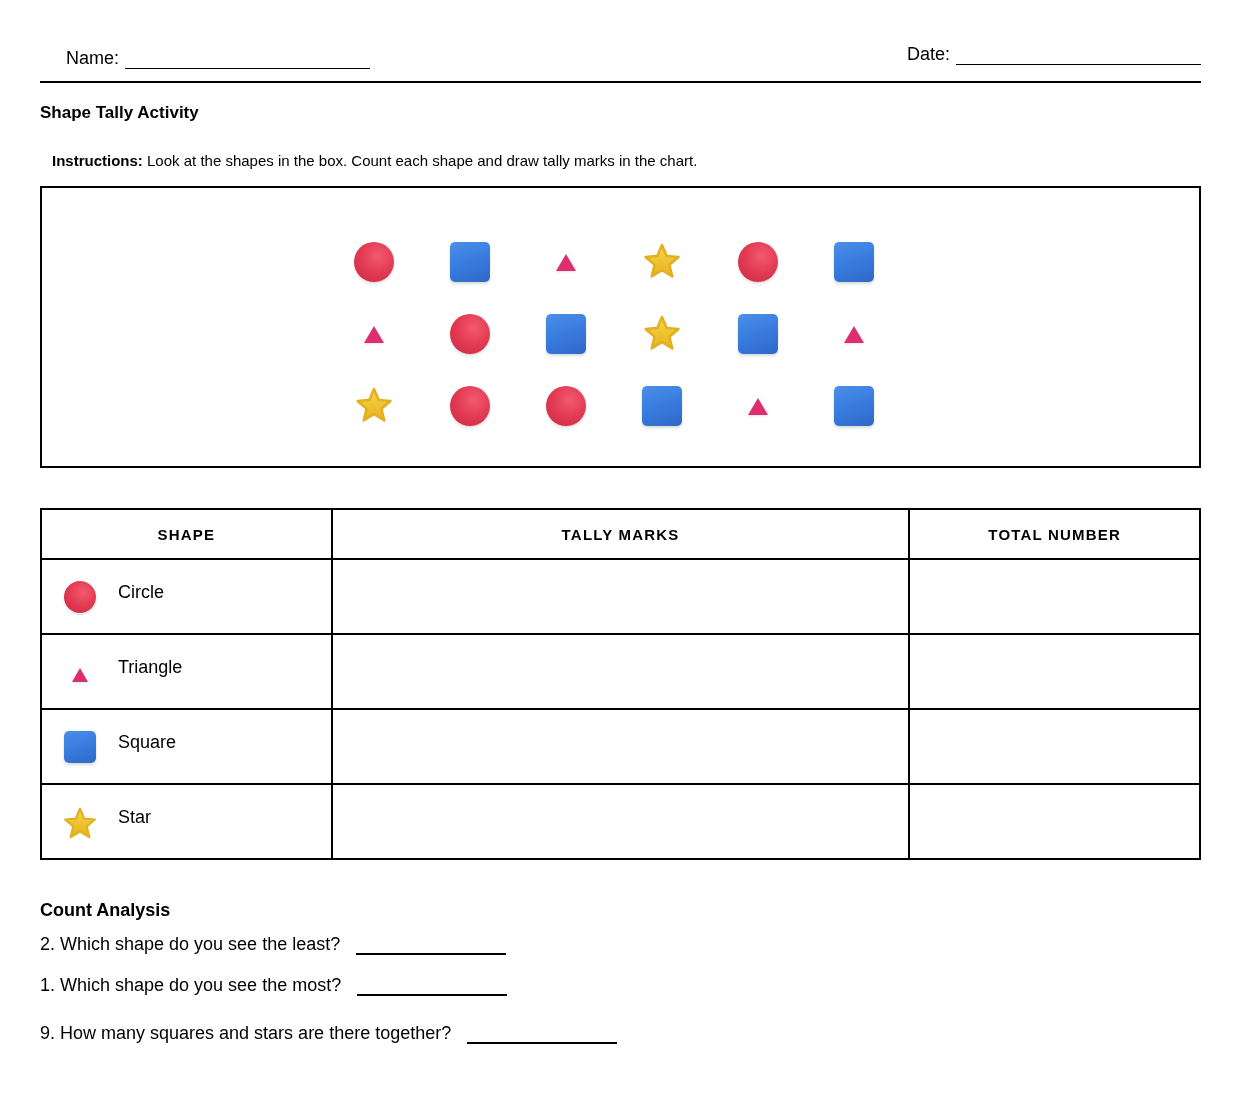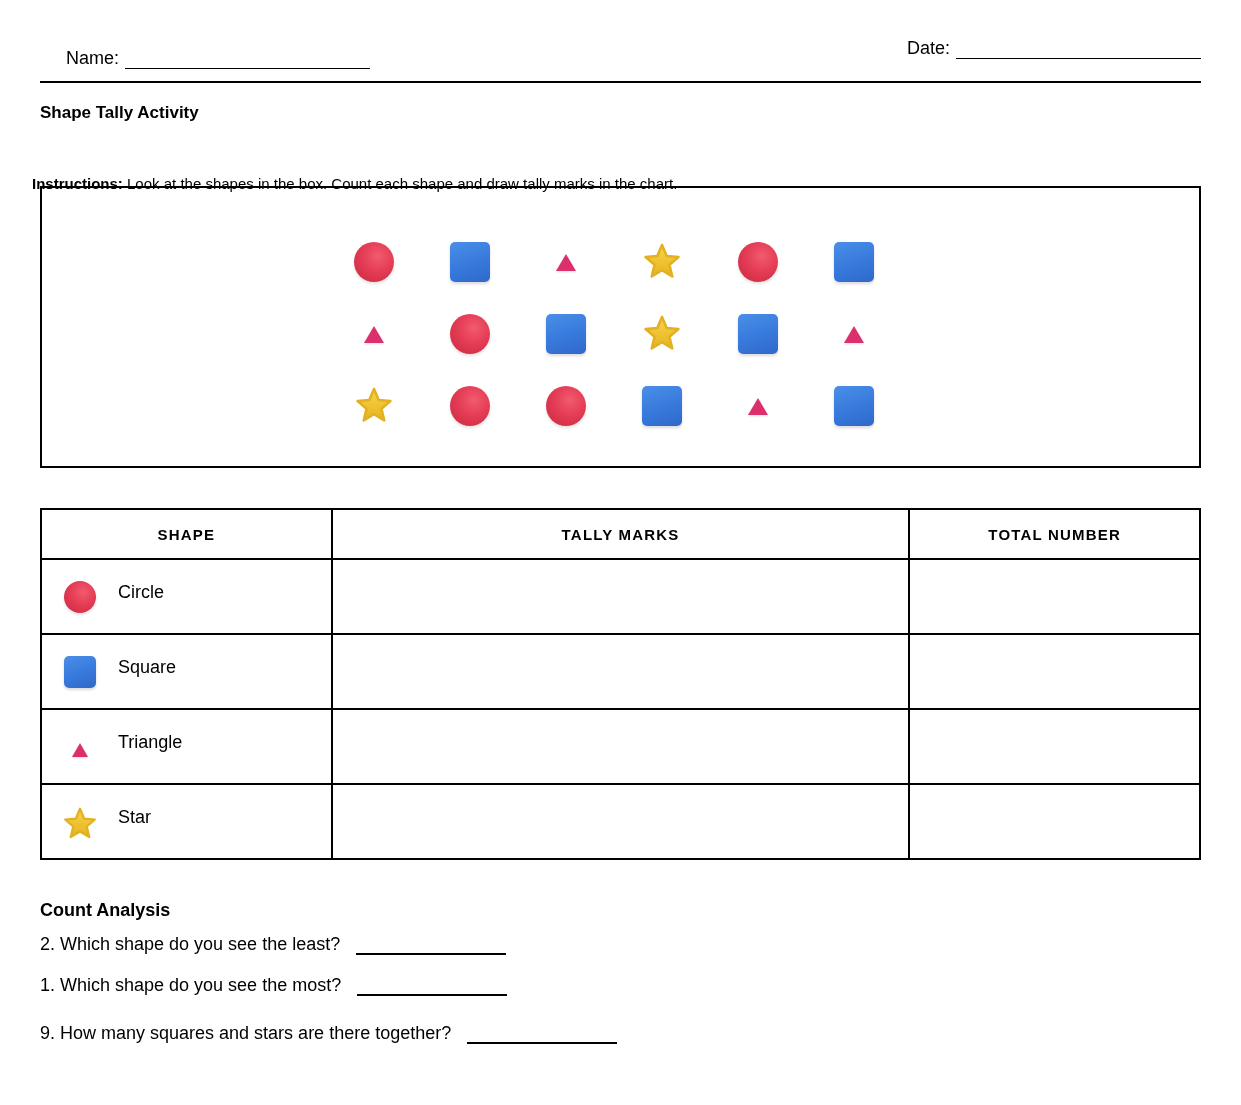--- a/index.html
+++ b/index.html
@@ -5,33 +5,33 @@
   html, body { margin: 0; padding: 0; background: #ffffff; }
   body {
     width: 1241px; height: 1105px; position: relative; overflow: hidden;
     font-family: "Liberation Sans", sans-serif; color: #000;
   }
   .header-row {
     position: absolute; left: 40px; top: 38px; width: 1161px; height: 26px;
     font-size: 18px;
   }
   .name-field { position: absolute; left: 0; top: 10px; display: flex; align-items: flex-end; margin-left: 26px; }
-  .date-field { position: absolute; right: 0; top: 0; display: flex; align-items: flex-end; }
+  .date-field { position: absolute; right: 0; top: 6px; display: flex; align-items: flex-end; }
   .line-blank { display: inline-block; border-bottom: 1.5px solid #000; height: 20px; margin-left: 6px; }
   .name-field .line-blank { width: 245px; }
   .date-field .line-blank { width: 245px; }
   .header-rule {
     position: absolute; left: 40px; top: 81px; width: 1161px; height: 0;
     border-top: 2px solid #000;
   }
   .title {
     position: absolute; left: 40px; top: 103px; font-size: 17px; font-weight: bold;
   }
   .instructions {
-    position: absolute; left: 32px; top: 152px; font-size: 15px; margin-top: 23px;
+    position: absolute; left: 52px; top: 152px; font-size: 15px;
   }
   .instructions b { font-weight: bold; }
   .shape-box {
     position: absolute; left: 40px; top: 186px; width: 1157px; height: 278px;
     border: 2.5px solid #000;
   }
   .shape-grid {
     position: absolute; left: 312px; top: 38px;
     display: grid; grid-template-columns: repeat(6, 96px); grid-template-rows: repeat(3, 72px);
   }
@@ -204,35 +204,35 @@
           <span class="shape-name">Circle</span>
         </div>
       </td>
       <td></td>
       <td></td>
     </tr>
     <tr>
       <td>
         <div class="shape-label-wrap">
           <span class="shape-icon-slot">
+              <span class="shape-triangle"></span>
+            </span>
+          <span class="shape-name">Triangle</span>
+        </div>
+      </td>
+      <td></td>
+      <td></td>
+    </tr>
+    <tr>
+      <td>
+        <div class="shape-label-wrap">
+          <span class="shape-icon-slot">
               <span class="shape-square"></span>
             </span>
           <span class="shape-name">Square</span>
-        </div>
-      </td>
-      <td></td>
-      <td></td>
-    </tr>
-    <tr>
-      <td>
-        <div class="shape-label-wrap">
-          <span class="shape-icon-slot">
-              <span class="shape-triangle"></span>
-            </span>
-          <span class="shape-name">Triangle</span>
         </div>
       </td>
       <td></td>
       <td></td>
     </tr>
     <tr>
       <td>
         <div class="shape-label-wrap">
           <span class="shape-icon-slot">
             <svg class="shape-star" viewBox="0 0 40 40">

